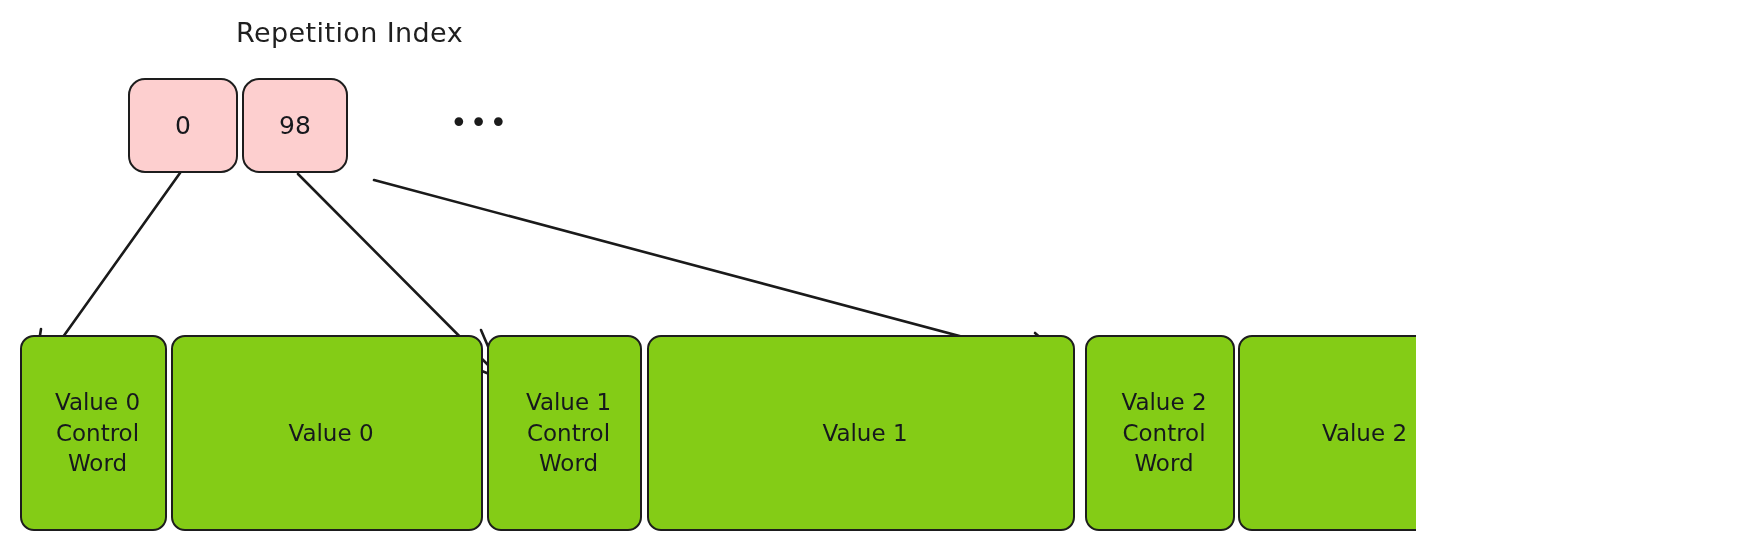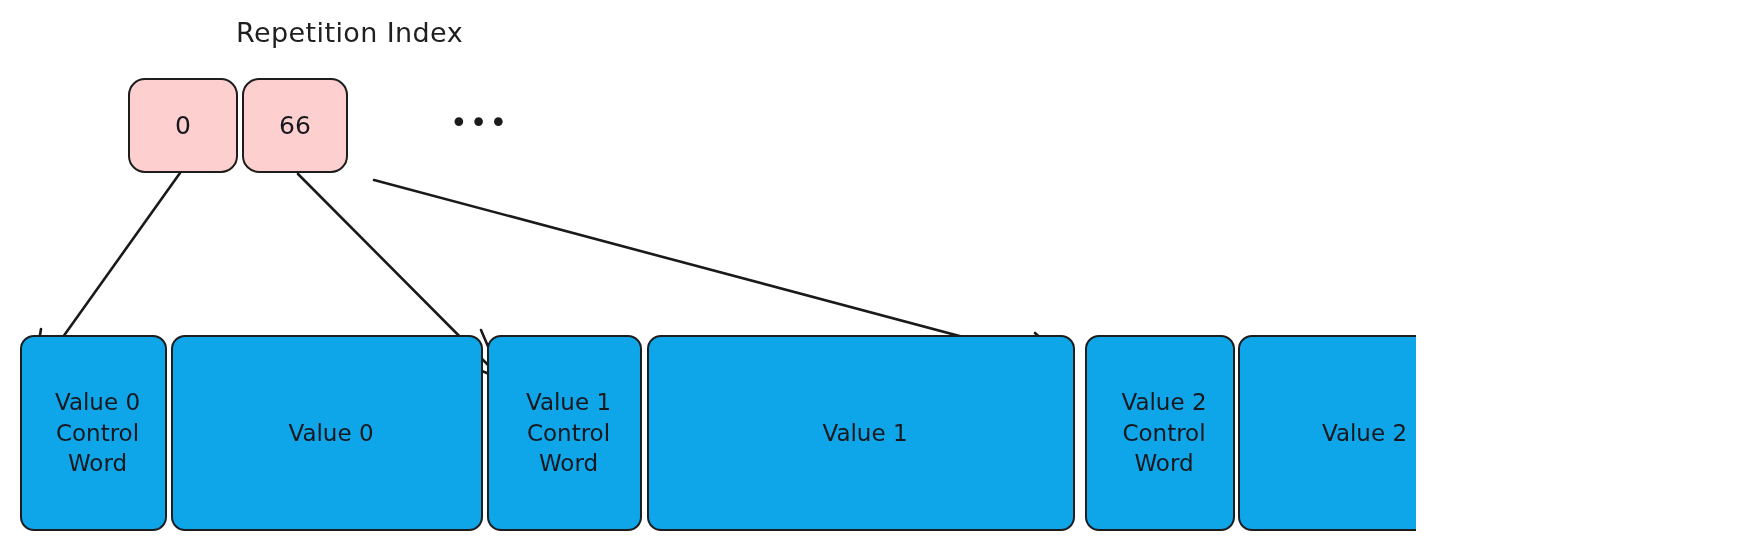--- a/index.html
+++ b/index.html
@@ -49,21 +49,21 @@
     font-family: "DejaVu Sans", sans-serif;
     padding: 2px 4px;
     white-space: pre-line;
   }
   .node.index {
     background: #fdcfcf;
     border-radius: 17px;
     font-size: 25px;
   }
   .node.value {
-    background: #0ea5e9;
+    background: #84cc16;
     border-radius: 14px;
     padding-left: 12px;
   }
   .ellipsis {
     position: absolute;
     font-size: 30px;
     color: #1b1b1b;
     font-family: "DejaVu Sans", sans-serif;
     letter-spacing: 2px;
     line-height: 1;
@@ -90,21 +90,21 @@
       </g>
 
       <g>
         <line x1="374" y1="180" x2="1072" y2="366"></line>
         <path d="M 1072 366 L 1023 373 M 1072 366 L 1035 333"></path>
       </g>
     </g>
   </svg>
 
   <div class="node index" style="left:128px; top:78px; width:110px; height:95px;">0</div>
-  <div class="node index" style="left:242px; top:78px; width:106px; height:95px;">66</div>
+  <div class="node index" style="left:242px; top:78px; width:106px; height:95px;">98</div>
   <div class="ellipsis" style="left:450px; top:108px;">•••</div>
 
   <div class="node value" style="left:20px; top:335px; width:147px; height:196px;">Value 0
 Control
 Word</div>
   <div class="node value" style="left:171px; top:335px; width:312px; height:196px;">Value 0</div>
   <div class="node value" style="left:487px; top:335px; width:155px; height:196px;">Value 1
 Control
 Word</div>
   <div class="node value" style="left:647px; top:335px; width:428px; height:196px;">Value 1</div>

